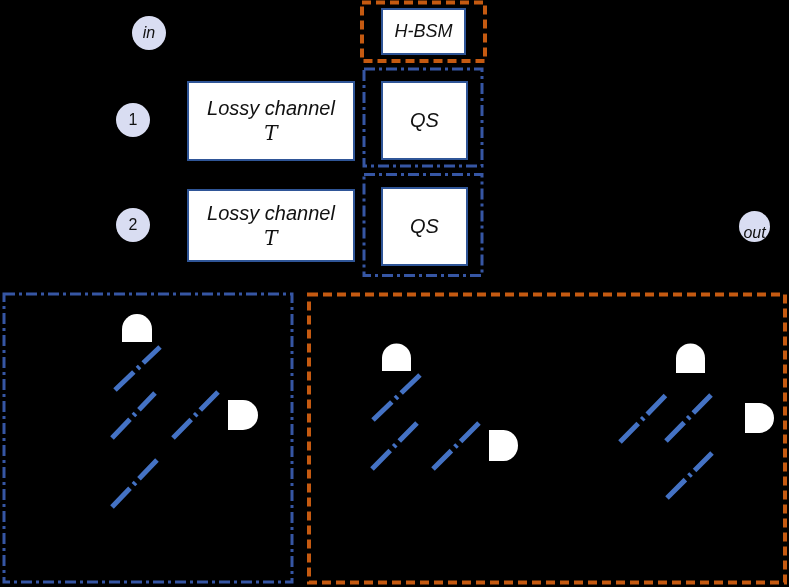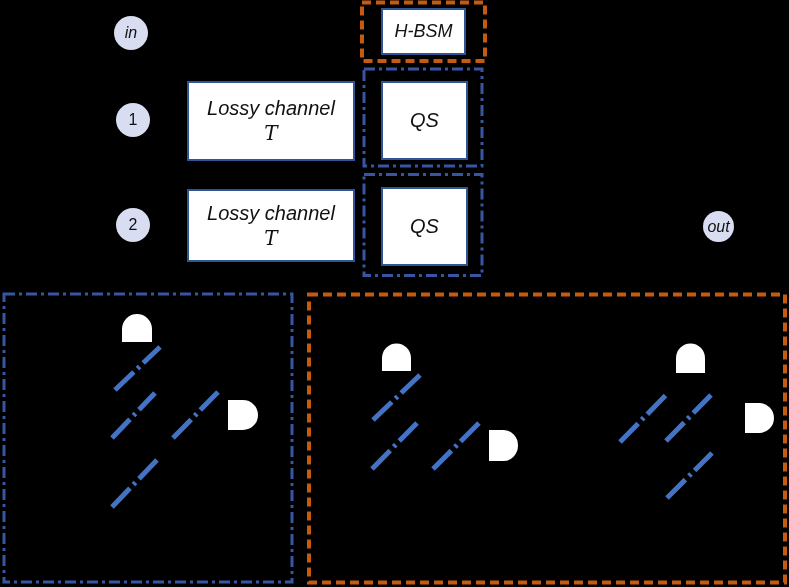--- a/index.html
+++ b/index.html
@@ -71,30 +71,30 @@
     <path class="det" d="M 382 371 L 382 358 A 14.5 14.5 0 0 1 411 358 L 411 371 Z"></path>
     <path class="det" d="M 489 430 L 489 461 L 503.5 461 A 14.5 15.5 0 0 0 503.5 430 Z"></path>
 
     <line class="bs" x1="620" y1="442" x2="666" y2="395"></line>
     <line class="bs" x1="666" y1="441" x2="711" y2="395"></line>
     <line class="bs" x1="667" y1="498" x2="712" y2="453"></line>
     <path class="det" d="M 676 373 L 676 358 A 14.5 14.5 0 0 1 705 358 L 705 373 Z"></path>
     <path class="det" d="M 745 403 L 745 433 L 759.5 433 A 14.5 15 0 0 0 759.5 403 Z"></path>
   </svg>
 
-  <div class="node it" style="left:114px;top:16px;width:34px;height:34px;">
+  <div class="node it" style="left:132px;top:16px;width:34px;height:34px;">
     <span>in</span>
   </div>
   <div class="node num" style="left:116px;top:103px;width:34px;height:34px;">
     <span>1</span>
   </div>
   <div class="node num" style="left:116px;top:208px;width:34px;height:34px;">
     <span>2</span>
   </div>
-  <div class="node it" style="left:703px;top:211px;width:31px;height:31px;">
+  <div class="node it" style="left:739px;top:211px;width:31px;height:31px;align-items:flex-end;">
     <span>out</span>
   </div>
 
   <div class="wbox" style="left:381px;top:8px;width:85px;height:47px;font-style:italic;">
     <span class="med">H-BSM</span>
   </div>
 
   <div class="wbox" style="left:187px;top:81px;width:168px;height:80px;">
     <span class="big">Lossy channel</span>
     <span class="serifT">T</span>

